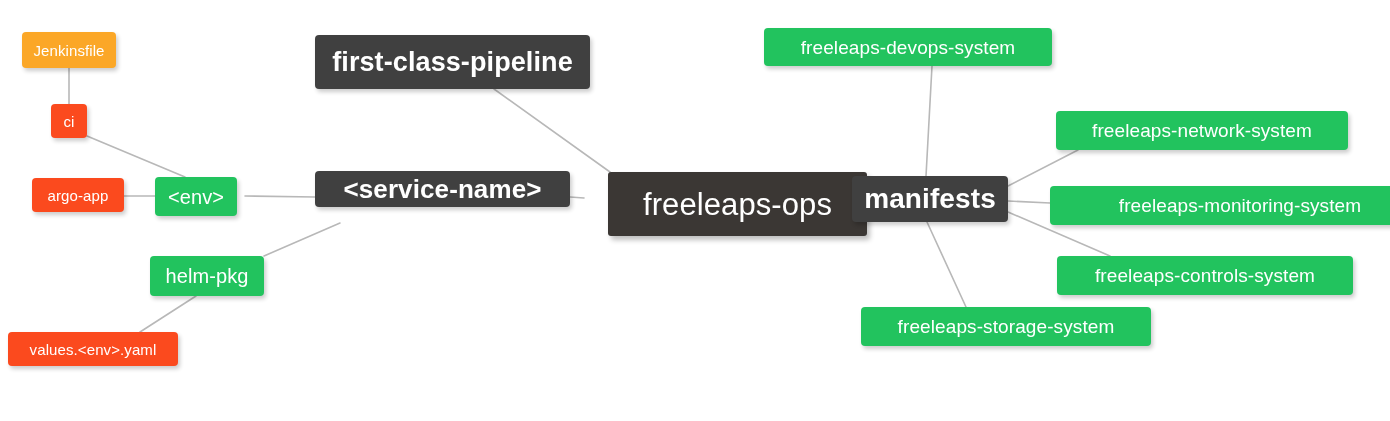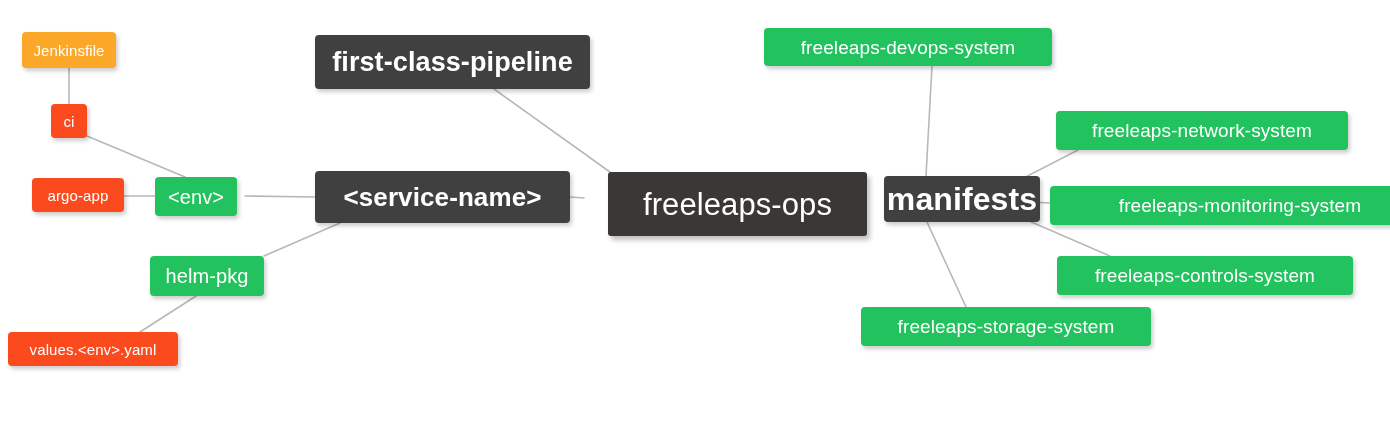--- a/index.html
+++ b/index.html
@@ -74,22 +74,22 @@
       <polyline points="927,222 966,307" fill="none" stroke="#b8b8b8" stroke-width="1.6" stroke-linecap="round"></polyline>
     </svg>
   <div id="node-layer">
       <div class="node amber" style="left: 22px; top: 24px; width: 94px; height: 36px; font-size: 15px;">Jenkinsfile</div>
       <div class="node orange" style="left: 51px; top: 104px; width: 36px; height: 34px; font-size: 15px;">ci</div>
       <div class="node orange" style="left: 32px; top: 178px; width: 92px; height: 34px; font-size: 15px;">argo-app</div>
       <div class="node green" style="left: 155px; top: 177px; width: 82px; height: 39px; font-size: 20px;">&lt;env&gt;</div>
       <div class="node green" style="left: 150px; top: 256px; width: 114px; height: 40px; font-size: 20px;">helm-pkg</div>
       <div class="node orange" style="left: 8px; top: 332px; width: 170px; height: 34px; font-size: 15px;">values.&lt;env&gt;.yaml</div>
       <div class="node blue" style="left: 315px; top: 35px; width: 275px; height: 54px; font-size: 27px;">first-class-pipeline</div>
-      <div class="node blue" style="left: 315px; top: 171px; width: 255px; height: 52px; font-size: 26px;">&lt;service-name&gt;</div>
+      <div class="node blue" style="left: 315px; top: 171px; width: 255px; height: 36px; font-size: 26px;">&lt;service-name&gt;</div>
       <div class="node root" style="left: 584px; top: 172px; width: 259px; height: 64px; font-size: 31px;">freeleaps-ops</div>
-      <div class="node blue" style="left: 852px; top: 176px; width: 156px; height: 46px; font-size: 32px; margin-left: 32px;">manifests</div>
+      <div class="node blue" style="left: 852px; top: 176px; width: 156px; height: 46px; font-size: 28px;">manifests</div>
       <div class="node green" style="left: 764px; top: 28px; width: 288px; height: 38px; font-size: 19px;">freeleaps-devops-system</div>
       <div class="node green" style="left: 1056px; top: 111px; width: 292px; height: 39px; font-size: 19px;">freeleaps-network-system</div>
       <div class="node green" style="left: 1050px; top: 186px; width: 380px; height: 39px; font-size: 19px;">freeleaps-monitoring-system</div>
       <div class="node green" style="left: 1057px; top: 256px; width: 296px; height: 39px; font-size: 19px;">freeleaps-controls-system</div>
       <div class="node green" style="left: 861px; top: 307px; width: 290px; height: 39px; font-size: 19px;">freeleaps-storage-system</div>
     </div>
 </div>
 
 </body></html>

